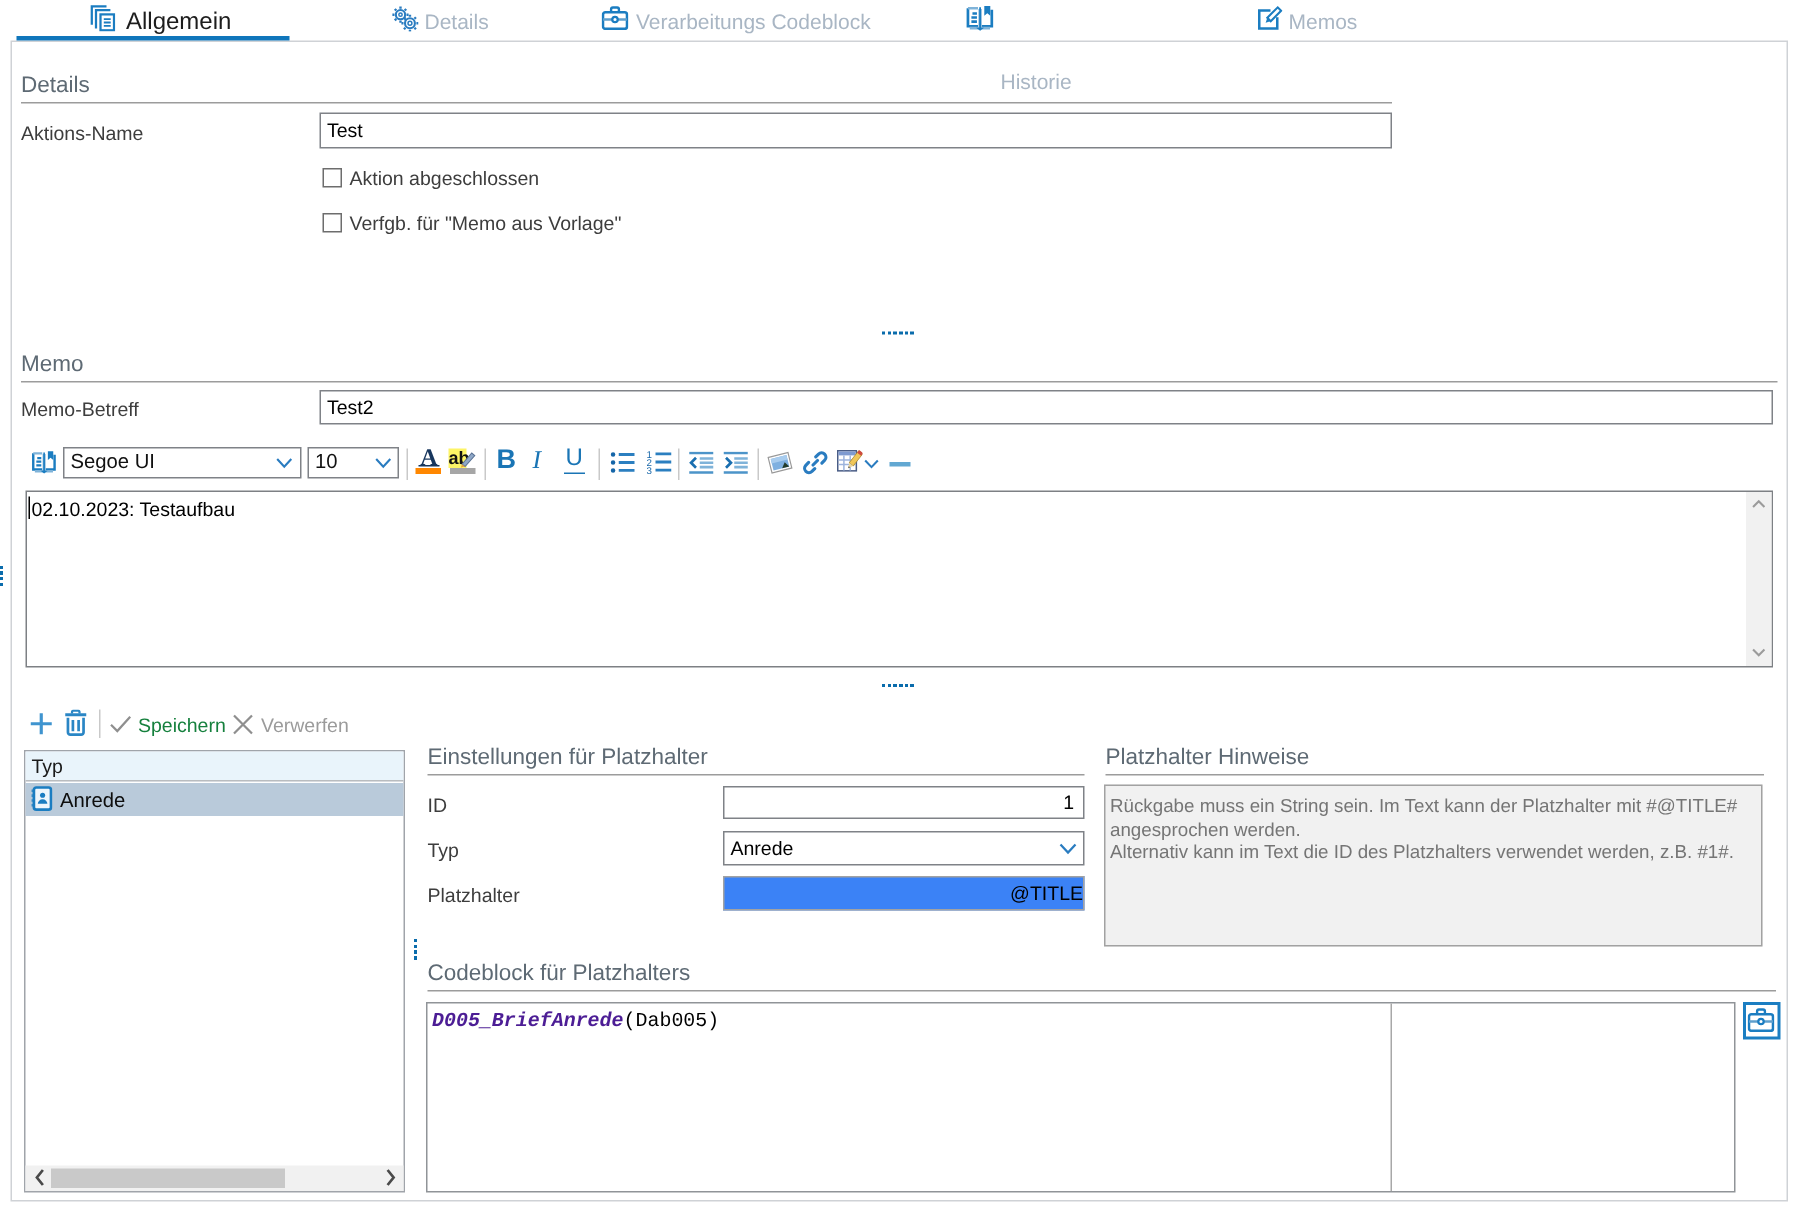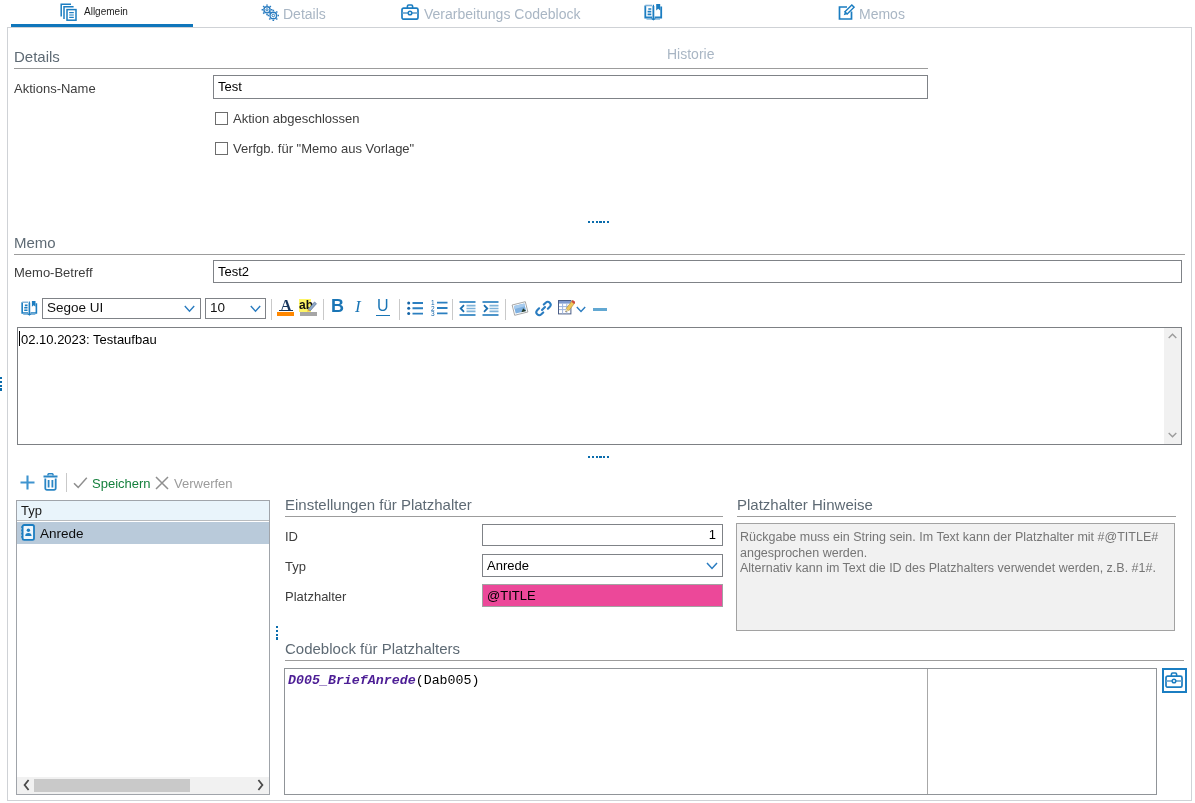--- a/index.html
+++ b/index.html
@@ -62,21 +62,21 @@
     <path d="M12.2,1 h4 v6.5 l-2,-1.7 l-2,1.7 z" fill="#1b7dc1"></path>
   </svg>
 
   <svg class="abs" style="left:837px; top:3px;" width="18" height="18" viewBox="0 0 18 18">
     <path d="M14.5,8.5 V16 H2.5 V4 H10" fill="none" stroke="#1b7dc1" stroke-width="1.7"></path>
     <g transform="rotate(45 11.5 7.5)">
       <rect x="9.9" y="1.2" width="3.2" height="9.8" fill="none" stroke="#1b7dc1" stroke-width="1.4"></rect>
       <path d="M10,12.8 l1.5,3 l1.5,-3 z" fill="#1b7dc1" transform="translate(0,-1.6)"></path>
     </g>
   </svg>
-  <div class="abs" style="left:84px; top:6px; font-size:10px; color:#1d1d1d;">Allgemein</div>
+  <div class="abs" style="left:84px; top:6px; font-size:16px; color:#1d1d1d;">Allgemein</div>
   <div class="abs" style="left:283px; top:6px; font-size:14px; color:#a9b6c4;">Details</div>
   <div class="abs" style="left:424px; top:6px; font-size:14px; color:#a9b6c4;">Verarbeitungs Codeblock</div>
   <div class="abs" style="left:667px; top:6px; font-size:14px; color:#a9b6c4;margin-top:40px;">Historie</div>
   <div class="abs" style="left:859px; top:6px; font-size:14px; color:#a9b6c4;">Memos</div>
 
   <div class="abs hdr" style="left:14px; top:48px;">Details</div>
   <div class="gline" style="left:14px; top:68px; width:914px;"></div>
   <div class="abs lbl" style="left:14px; top:81px;">Aktions-Name</div>
   <div class="inp" style="left:213px; top:75px; width:715px; height:24px; padding:3px 0 3px 4px;">Test</div>
 
@@ -255,21 +255,21 @@
   <div class="abs hdr" style="left:285px; top:496px;">Einstellungen für Platzhalter</div>
   <div class="gline" style="left:285px; top:516px; width:438px;"></div>
   <div class="abs lbl" style="left:285px; top:529px;">ID</div>
   <div class="inp" style="left:482px; top:524px; width:241px; height:22px; padding:2px 6px 0 0; text-align:right;">1</div>
   <div class="abs lbl" style="left:285px; top:559px;">Typ</div>
   <div class="inp" style="left:482px; top:554px; width:241px; height:23px; padding:3px 0 0 4px;">Anrede</div>
   <svg class="abs" style="left:706px; top:562px;" width="12" height="8">
       <path d="M1,1 L6,6.4 L11,1" fill="none" stroke="#2a7cc0" stroke-width="1.5"></path>
     </svg>
   <div class="abs lbl" style="left:285px; top:589px;">Platzhalter</div>
-  <div class="inp" style="left:482px; top:584px; width:241px; height:23px; padding:3px 0 0 4px; background:#ec4899; border-color:#a2a2a2;">@TITLE</div>
+  <div class="inp" style="left:482px; top:584px; width:241px; height:23px; padding:3px 0 0 4px; background:#3b82f6; border-color:#a2a2a2;text-align:right;">@TITLE</div>
 
   <div class="abs hdr" style="left:737px; top:496px;">Platzhalter Hinweise</div>
   <div class="gline" style="left:737px; top:516px; width:439px;"></div>
   <div class="abs" style="left:736px; top:523px; width:439px; height:108px; background:#f1f1f1; border:1px solid #a2a2a2; padding:6px 2px 0 3px; font-size:12.5px; line-height:15.5px; color:#757575; overflow:hidden;">Rückgabe muss ein String sein. Im Text kann der Platzhalter mit #@TITLE#<br>angesprochen werden.<br>Alternativ kann im Text die ID des Platzhalters verwendet werden, z.B. #1#.</div>
 
   <div class="abs" style="left:276px; top:626px; width:2.4px; height:15px; background:repeating-linear-gradient(180deg,#0a6cac 0 2.3px,transparent 2.3px 3.8px);"></div>
 
   <div class="abs hdr" style="left:285px; top:640px;">Codeblock für Platzhalters</div>
   <div class="gline" style="left:285px; top:660px; width:899px;"></div>
   <div class="abs" style="left:284px; top:668px; width:873px; height:127px; border:1px solid #909498; background:#fff;"></div>

